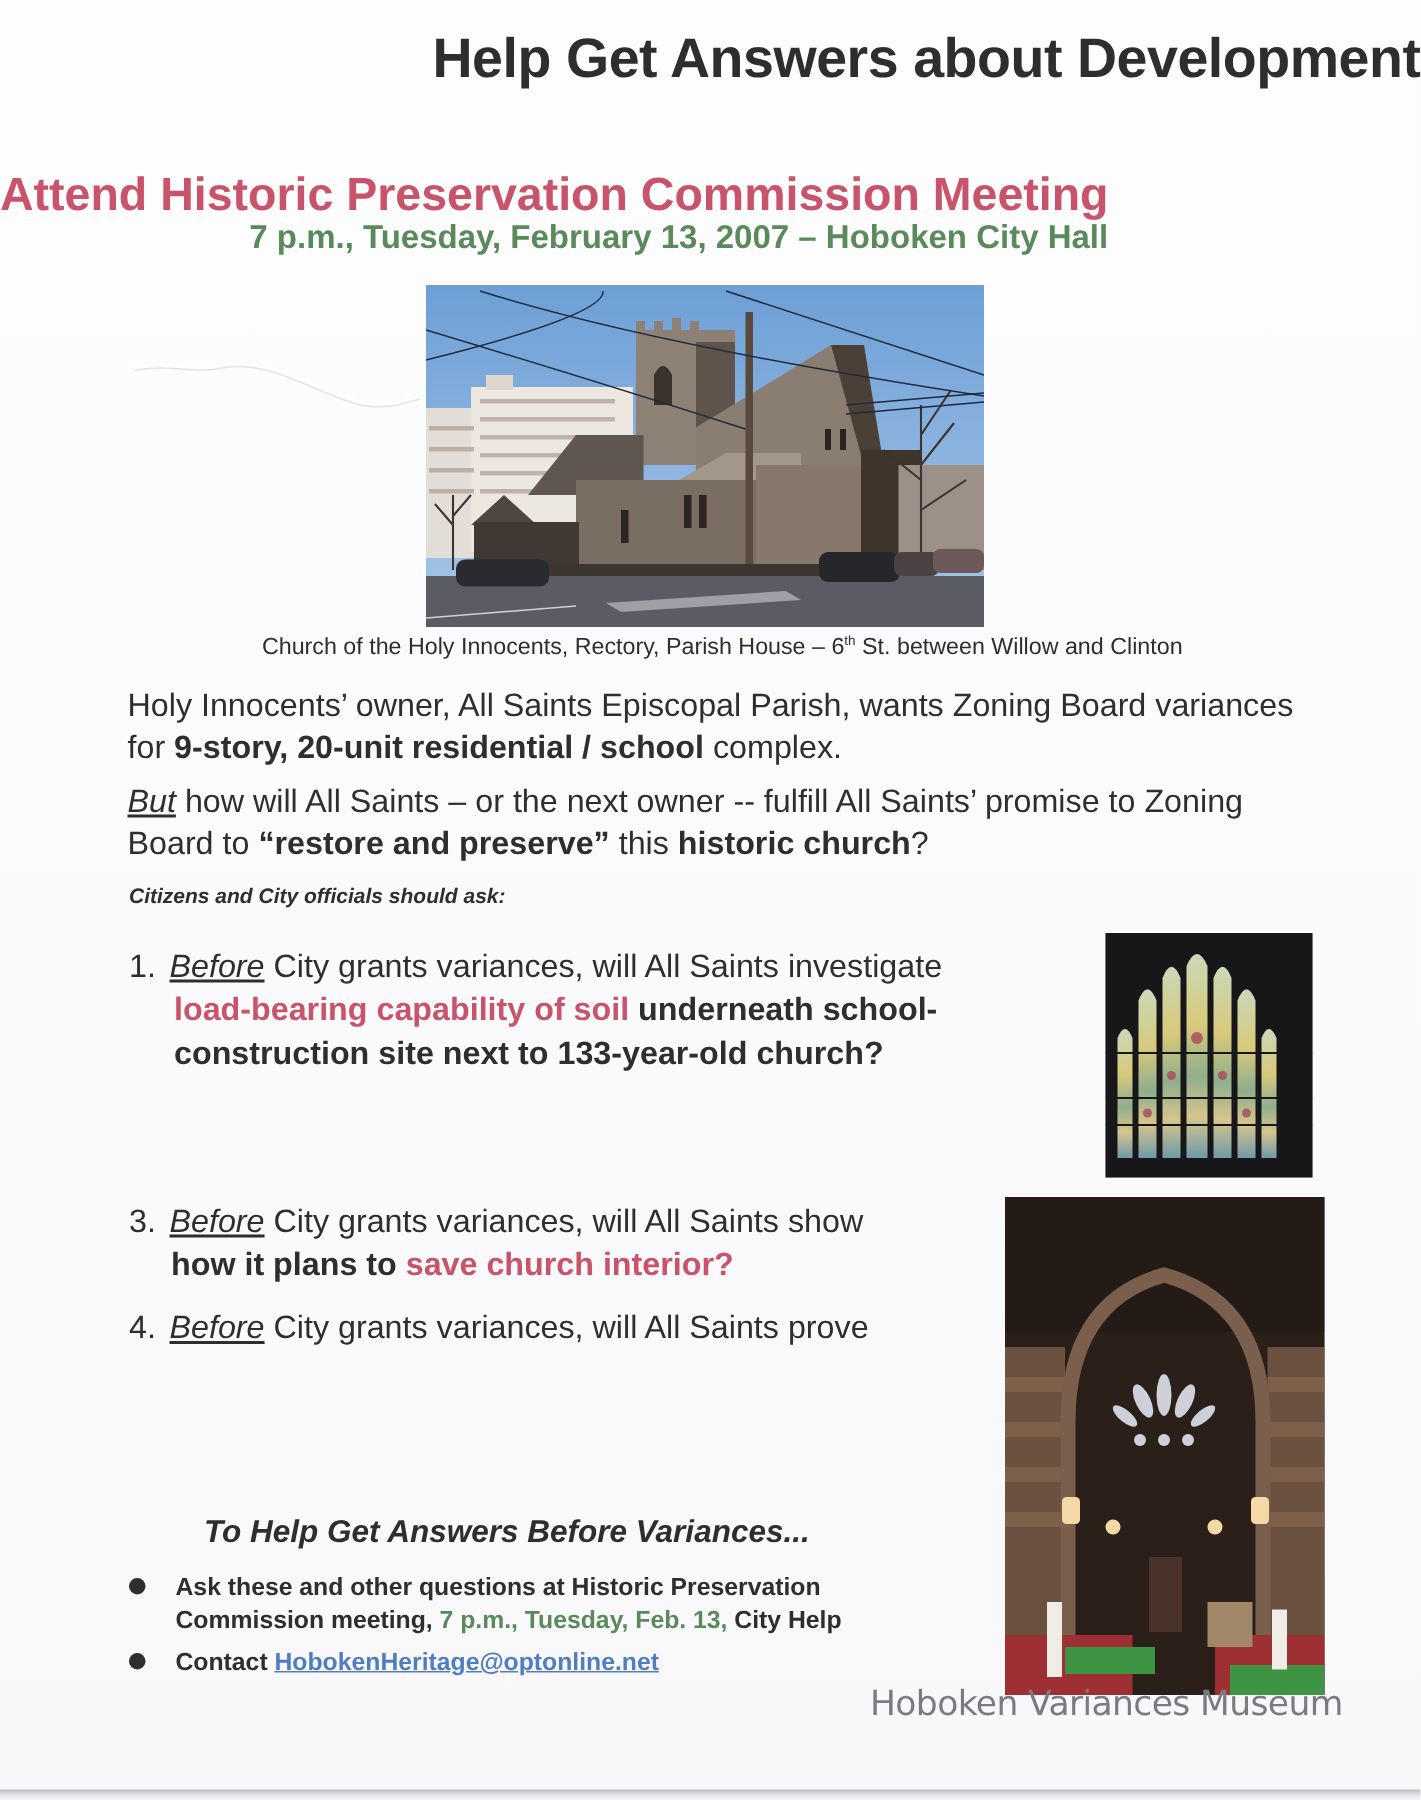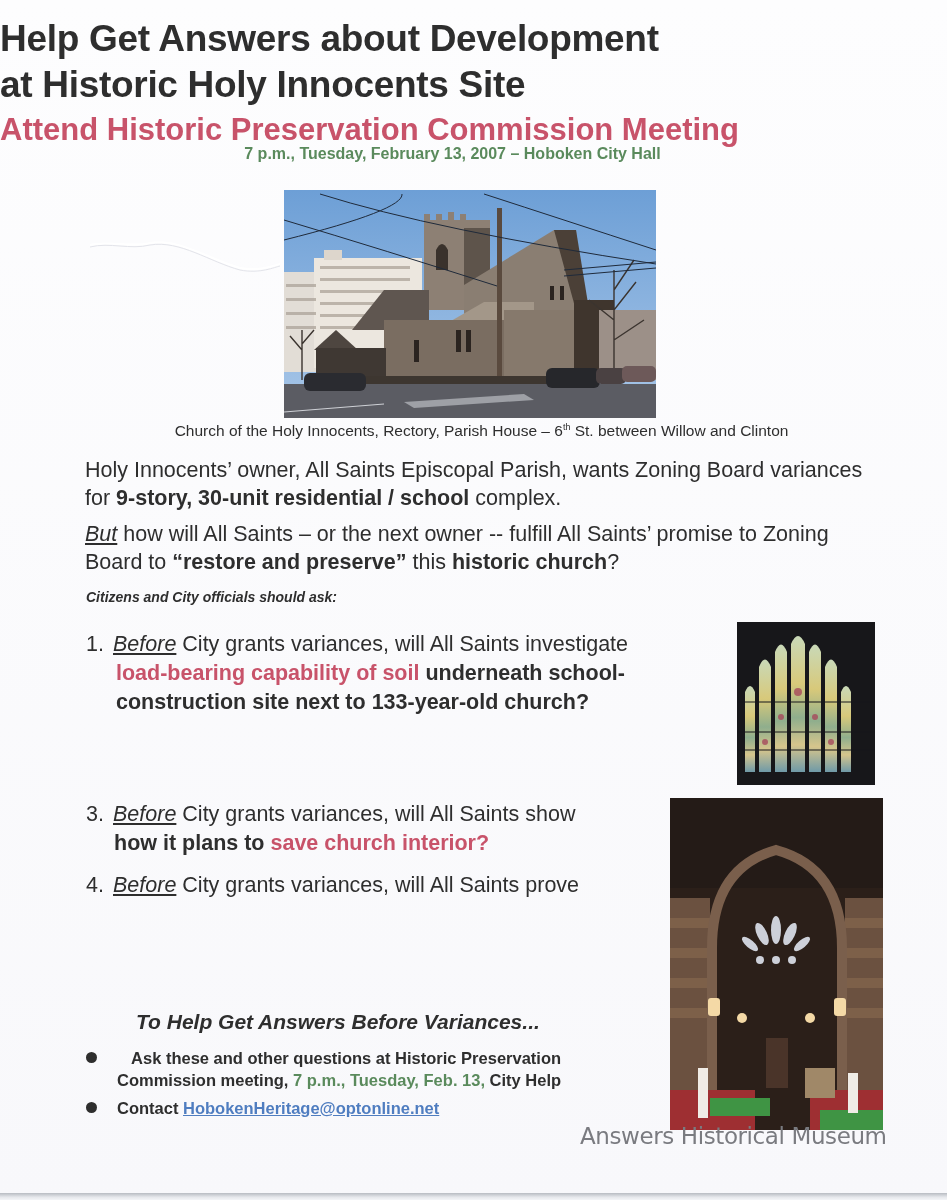--- a/index.html
+++ b/index.html
@@ -15,32 +15,32 @@
     background: linear-gradient(180deg, #fdfdfe 0%, #f8f8fb 100%);
   }
   .bottom-edge {
     position: absolute; left: 0; top: 1193px; width: 947px; height: 7px;
     background: linear-gradient(180deg, #b8bcc2 0%, #e6e8ec 60%, #f4f5f8 100%);
   }
   .crease {
     position: absolute; left: 90px; top: 240px; width: 190px; height: 40px;
   }
   .title {
-    position: absolute; left: 0; width: 947px; text-align: left;
+    position: absolute; left: 0; width: 947px; text-align: right;
     font-weight: bold; color: #2e2e2e; letter-spacing: -0.3px;
   }
   .t1 { top: 18px; font-size: 37px; }
   .t2 { top: 64px; font-size: 37px; }
   .sub-red {
     position: absolute; top: 112px; left: 0; width: 905px; text-align: left;
     font-weight: bold; font-size: 31px; color: #c8536a;
   }
   .sub-green {
     position: absolute; top: 145px; left: 0; width: 905px; text-align: center;
-    font-weight: bold; font-size: 16px; color: #5a8a5c;
+    font-weight: bold; font-size: 22px; color: #5a8a5c;
   }
   .photo {
     position: absolute; overflow: hidden;
   }
   .photo-exterior { left: 284px; top: 190px; width: 372px; height: 228px; }
   .photo-window { left: 737px; top: 622px; width: 138px; height: 163px; background: #1a1a1c; }
   .photo-interior { left: 670px; top: 798px; width: 213px; height: 332px; background: #2a1d17; }
   .caption {
     position: absolute; left: 0; top: 422px; width: 963px; text-align: center;
     font-size: 15.5px; color: #2e2e2e;
@@ -69,40 +69,39 @@
     position: absolute; left: 136px; top: 1010px; font-size: 21px;
     font-weight: bold; font-style: italic; color: #2e2e2e;
   }
   .bullet-row {
     position: absolute; left: 86px; font-size: 16.5px; font-weight: bold; color: #2e2e2e; line-height: 22px;
   }
   .bullet-row .dot {
     position: absolute; left: 0; top: 5px; width: 11px; height: 11px; border-radius: 50%; background: #2e2e2e;
   }
   .bullet-row .txt { position: absolute; left: 31px; top: 0; white-space: nowrap; }
-  .br1 { top: 1047px; width: 560px; height: 46px; text-align: right; }
+  .br1 { top: 1047px; width: 560px; height: 46px; }
   .br2 { top: 1097px; width: 560px; height: 24px; }
   .email { color: #4f7dc0; text-decoration: underline; }
   .watermark {
     position: absolute; left: 580px; top: 1123px; font-family: "DejaVu Sans", sans-serif;
     font-size: 23px; color: #7a7b80; letter-spacing: -0.4px;
   }
 </style>
 </head>
 <body>
 
 <div class="page">
 
   <svg class="crease" viewBox="0 0 190 40">
     <path d="M0 5 C20 0 40 8 60 3 C90 -2 120 20 150 28 C170 32 185 25 190 24" stroke="#ffffff" stroke-width="2" fill="none"></path>
     <path d="M0 7 C20 2 40 10 60 5 C90 0 120 22 150 30 C170 34 185 27 190 26" stroke="#e3e4ea" stroke-width="1" fill="none"></path>
   </svg>
 
   <div class="title t1">Help Get Answers about Development</div>
-  <div class="title t2">at Historic Holy Innocents Site</div>
   <div class="sub-red">Attend Historic Preservation Commission Meeting</div>
   <div class="sub-green">7 p.m., Tuesday, February 13, 2007 – Hoboken City Hall</div>
 
   <div class="photo photo-exterior" title="Church of the Holy Innocents exterior with tower, street corner and parked cars">
     <svg width="372" height="228" viewBox="0 0 372 228" preserveAspectRatio="none">
       <defs>
         <linearGradient id="sky" x1="0" y1="0" x2="0" y2="1">
           <stop offset="0" stop-color="#6d9fd6"></stop>
           <stop offset="1" stop-color="#a9c7e8"></stop>
         </linearGradient>
@@ -183,21 +182,21 @@
       <rect x="312" y="178" width="30" height="16" rx="5" fill="#4a4142"></rect>
       <rect x="338" y="176" width="34" height="16" rx="5" fill="#6d5959"></rect>
     </svg>
   </div>
 
   <div class="caption">
     <span>Church of the Holy Innocents, Rectory, Parish House – 6</span><sup>th</sup><span> St. between Willow and Clinton</span>
   </div>
 
   <div class="para p1">
-    <span>Holy Innocents’ owner, All Saints Episcopal Parish, wants Zoning Board variances for </span><span class="b">9-story, 30-unit residential / school</span><span> complex.</span>
+    <span>Holy Innocents’ owner, All Saints Episcopal Parish, wants Zoning Board variances for </span><span class="b">9-story, 20-unit residential / school</span><span> complex.</span>
   </div>
 
   <div class="para p2">
     <span class="u-it">But</span><span> how will All Saints – or the next owner -- fulfill All Saints’ promise to Zoning Board to </span><span class="b">“restore and preserve”</span><span> this </span><span class="b">historic church</span><span>?</span>
   </div>
 
   <div class="ask">Citizens and City officials should ask:</div>
 
   <div class="q q1">
     <span class="num">1.</span><span class="u-it">Before</span><span> City grants variances, will All Saints investigate</span>
@@ -310,16 +309,16 @@
     </span>
   </div>
 
   <div class="bullet-row br2">
     <span class="dot"></span>
     <span class="txt">
       <span>Contact </span><a class="email">HobokenHeritage@optonline.net</a>
     </span>
   </div>
 
-  <div class="watermark">Answers Historical Museum</div>
+  <div class="watermark">Hoboken Variances Museum</div>
 
   <div class="bottom-edge"></div>
 </div>
 
 </body></html>

